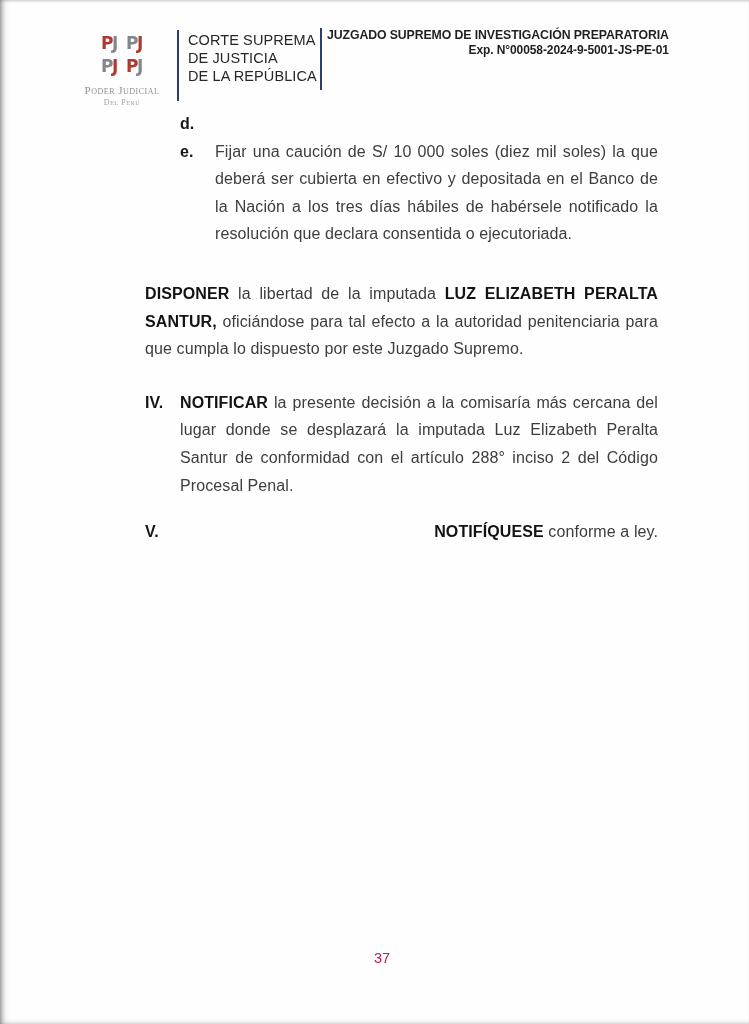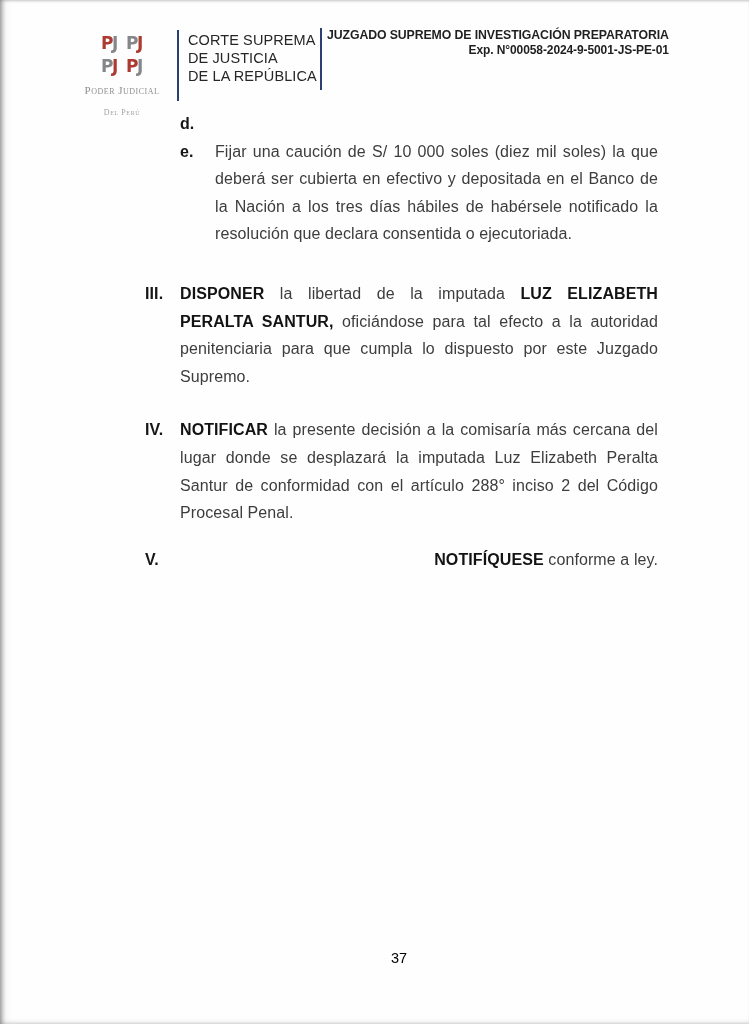--- a/index.html
+++ b/index.html
@@ -29,21 +29,21 @@
   }
   .pj-red{color:var(--logo-red,#ac3a30);}
   .pj-gray{color:var(--logo-gray,#84878a);}
   .logo-title{
     position:absolute;left:-27px;top:52px;width:104px;
     text-align:center;
     font-family:"Liberation Serif",serif;font-variant:small-caps;
     font-size:11px;letter-spacing:.5px;color:#8f8f8f;white-space:nowrap;
   }
   .logo-sub{
-    position:absolute;left:-27px;top:76px;width:104px;
+    position:absolute;left:-27px;top:66px;width:104px;
     text-align:center;
     font-family:"Liberation Serif",serif;font-variant:small-caps;
     font-size:8px;letter-spacing:.6px;color:#a3a3a3;white-space:nowrap;
   }
   .vdivider{position:absolute;width:2px;background:#2a4070;}
   .vdivider.d1{left:177px;top:30px;height:71px;}
   .vdivider.d2{left:320px;top:28px;height:62px;}
 
   .court-col{
     position:absolute;left:188px;top:31px;
@@ -72,21 +72,21 @@
   .roman-text{flex:1;text-align:justify;}
   .roman-text.noj{text-align:right;}
   .b{font-weight:bold;color:#131313;}
   .mt-iii{margin-top:32px;}
   .mt-iv{margin-top:26px;}
   .mt-v{margin-top:19px;}
   .sig{margin-top:0;}
 
   .page-number{
     position:absolute;left:374px;top:950px;width:50px;
-    text-align:center;font-size:14.5px;color:#000000;
+    text-align:left;font-size:14.5px;color:#be185d;
   }
 </style>
 </head>
 <body>
 
 <div class="page">
 
   <div class="logo">
     <div class="pj-grid">
       <div class="pj-cell">
@@ -131,21 +131,20 @@
       <span class="li-label">d.</span>
     </div>
 
     <div class="li-row">
       <span class="li-label">e.</span>
       <span class="li-text">Fijar una caución de S/ 10 000 soles (diez mil soles) la que deberá ser cubierta en efectivo y depositada en el Banco de la Nación a los tres días hábiles de habérsele notificado la resolución que declara consentida o ejecutoriada.</span>
     </div>
 
 
     <div class="roman-row mt-iii">
-      <span class="roman-label">III.</span>
       <span class="roman-text"><span class="b">DISPONER</span><span> la libertad de la imputada </span><span class="b">LUZ ELIZABETH PERALTA SANTUR,</span><span> oficiándose para tal efecto a la autoridad penitenciaria para que cumpla lo dispuesto por este Juzgado Supremo.</span></span>
     </div>
 
     <div class="roman-row mt-iv">
       <span class="roman-label">IV.</span>
       <span class="roman-text"><span class="b">NOTIFICAR</span><span></span><span class="b"></span><span> la presente decisión a la comisaría más cercana del lugar donde se desplazará la imputada Luz Elizabeth Peralta Santur de conformidad con el artículo 288° inciso 2 del Código Procesal Penal.</span></span>
     </div>
 
     <div class="roman-row mt-v">
       <span class="roman-label">V.</span>

